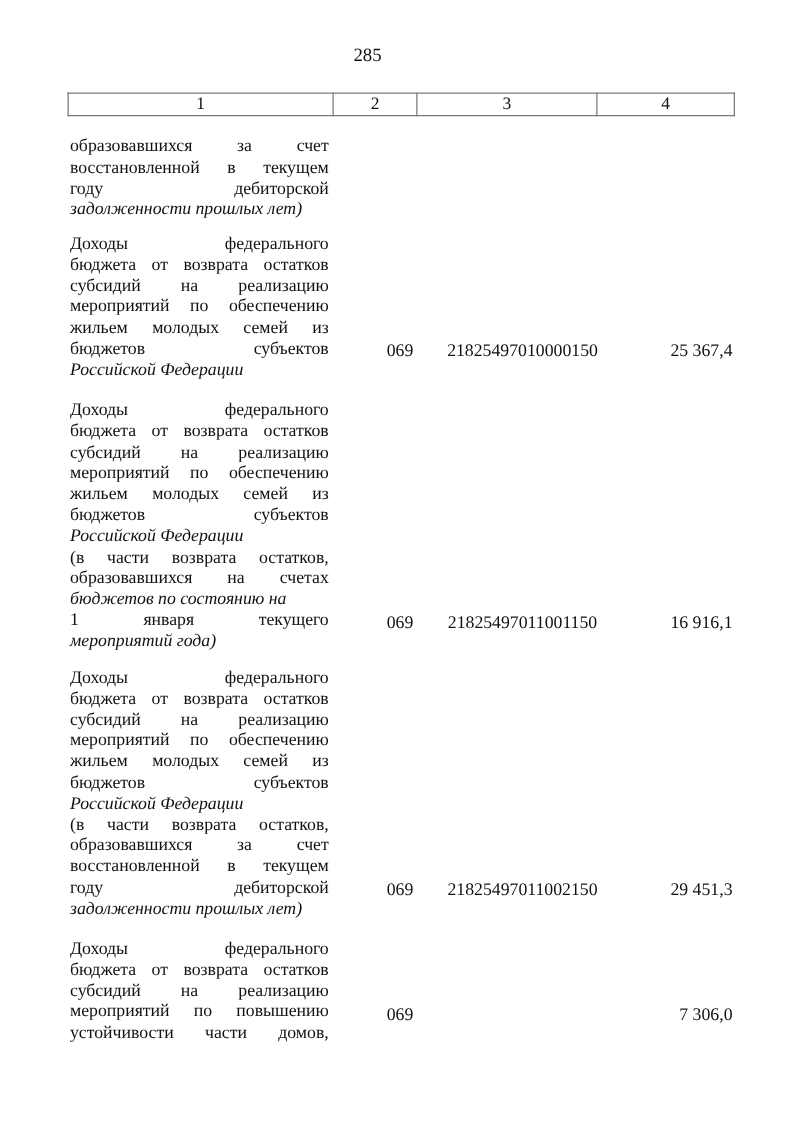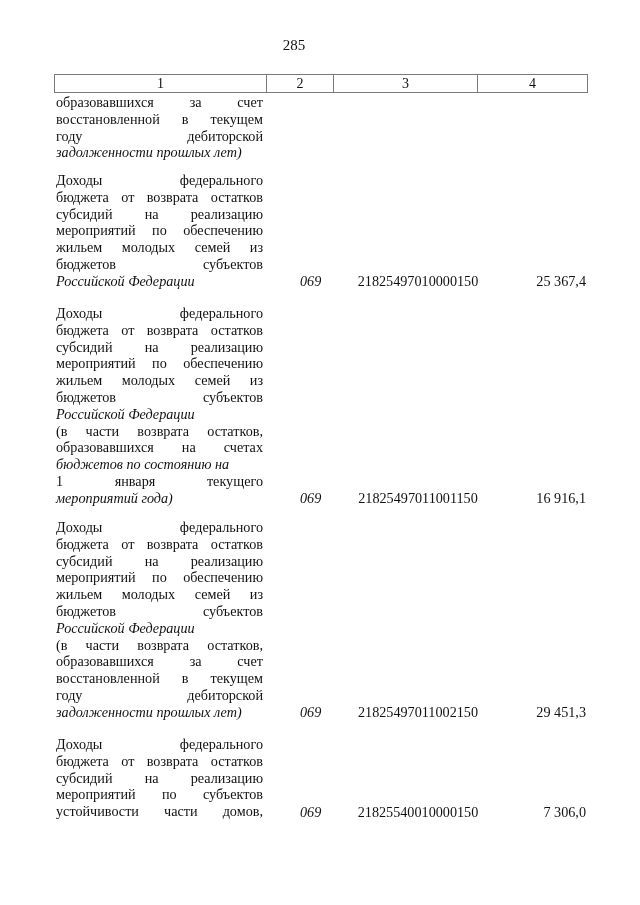--- a/index.html
+++ b/index.html
@@ -17,27 +17,27 @@
     border-collapse: collapse; font-size: 14px;
   }
   .header-table td {
     border: 1px solid #7a7a7a; height: 17px; padding: 0;
     text-align: center; line-height: 17px;
   }
   .c1 { width: 211px; } .c2 { width: 66px; } .c3 { width: 143px; } .c4 { width: 109px; }
 
   .row { position: absolute; left: 54px; width: 534px; font-size: 14.2px; line-height: 16.8px; }
   .desc {
-    position: absolute; left: 2px; top: 0; width: 207px;
+    position: absolute; left: 2px; top: 15px; width: 207px;
     text-align: justify; text-align-last: left;
   }
   .desc .ln { display: block; text-align: justify; text-align-last: justify; white-space: nowrap; }
   .desc .ln.last { text-align-last: left; font-style: italic; }
   .val { position: absolute; bottom: 0; line-height: 16.8px; }
-  .v-ministry { left: 246px; width: 40px; text-align: left; font-style: italic; }
+  .v-ministry { left: 246px; width: 40px; text-align: center; }
   .v-code { left: 289px; width: 150px; text-align: center; }
   .v-amount { right: 2px; width: 110px; text-align: right; }
 </style>
 </head>
 <body>
 
 <div class="page-number">285</div>
 
 <table class="header-table">
   <tbody>
@@ -112,19 +112,18 @@
   <div class="val v-ministry">069</div>
   <div class="val v-code">21825497011002150</div>
   <div class="val v-amount">29 451,3</div>
 </div>
 
 <div class="row" style="top:736px; height:85px;">
   <div class="desc">
     <span class="ln">Доходы федерального</span>
     <span class="ln">бюджета от возврата остатков</span>
     <span class="ln">субсидий на реализацию</span>
-    <span class="ln">мероприятий по субъектов</span>
+    <span class="ln">мероприятий по повышению</span>
     <span class="ln">устойчивости части домов,</span>
   </div>
   <div class="val v-ministry">069</div>
-  <div class="val v-code">21825540010000150</div>
   <div class="val v-amount">7 306,0</div>
 </div>
 
 </body></html>

